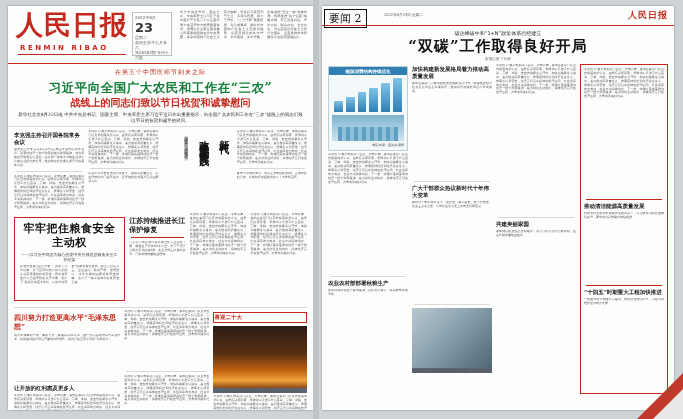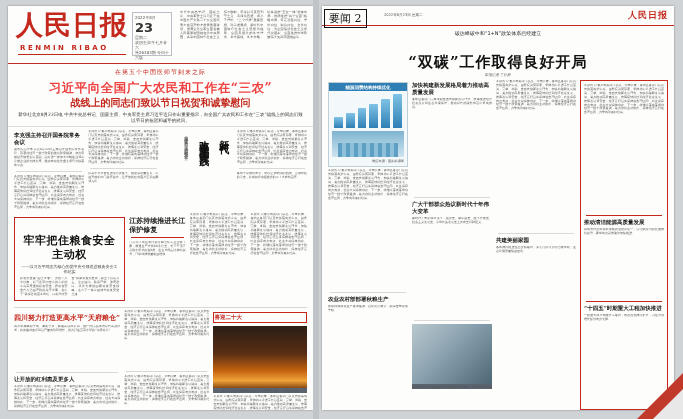--- a/index.html
+++ b/index.html
@@ -48,21 +48,21 @@
     font-size:3.6px;line-height:4.6px;color:#4a4a4a;
     column-count:3;column-gap:4px;
     overflow:hidden;text-align:justify;
   }
 
   
   .lead{padding:4px 8px 2px 8px;text-align:center;border-bottom:1px solid #ddd;}
   .lead .kicker{font-size:6px;color:#c4281d;letter-spacing:1px;margin-bottom:3px;}
   .lead .h1{
     font-family:"DejaVu Serif","Liberation Serif",serif;
-    font-weight:bold;font-size:12.5px;color:#ef4444;line-height:15px;letter-spacing:.5px;
+    font-weight:bold;font-size:12.5px;color:#15803d;line-height:15px;letter-spacing:.5px;
   }
   .lead .h2{
     font-family:Liberation Sans, sans-serif;
     font-weight:bold;font-size:10px;color:#c4281d;line-height:13px;margin-top:1px;
   }
   .lead .sub{font-size:4.5px;color:#333;line-height:6px;margin-top:3px;}
 
   
   .cols{display:flex;gap:4px;padding:3px 6px;box-sizing:border-box;}
   .col{flex:1;min-width:0;}
@@ -70,21 +70,21 @@
   .tx.dense{font-size:3px;line-height:3.9px;}
 
   .hd{font-family:"DejaVu Serif","Liberation Serif",serif;font-weight:bold;color:#1b1b1b;text-align:left;}
   .hd-sm{font-size:5.5px;line-height:7px;margin:2px 0 2px;}
   .hd-md{font-size:7px;line-height:9px;margin:3px 0 3px;}
   .rule{height:1px;background:#d8d8d8;margin:3px 2px;}
   .rule-red{height:1px;background:#c4281d;margin:3px 2px;}
 
   
   .boxed{
-    margin:4px 6px;border:1.3px solid #c4281d;padding:16px 5px;box-sizing:border-box;
+    margin:4px 6px;border:1.3px solid #c4281d;padding:4px 5px;box-sizing:border-box;
   }
   .boxed .bx-title{
     font-family:"DejaVu Serif","Liberation Serif",serif;font-weight:bold;
     font-size:11px;color:#111;text-align:center;line-height:14px;letter-spacing:.5px;
   }
   .boxed .bx-sub{font-size:4px;color:#444;text-align:center;margin:2px 0 3px;}
 
   
   .vert{
     position:absolute;writing-mode:vertical-rl;
@@ -111,21 +111,21 @@
   }
   .rp-date{position:absolute;left:62px;top:7px;font-size:3.6px;color:#555;}
   .rp-logo{
     position:absolute;right:6px;top:3px;
     color:#c4281d;font-family:"DejaVu Serif","Liberation Serif",serif;
     font-weight:bold;font-size:9px;letter-spacing:1px;
   }
   .rp-kicker{font-size:5px;color:#222;text-align:center;margin-top:4px;}
   .rp-h1{
     font-family:"DejaVu Serif","Liberation Serif",serif;font-weight:bold;
-    font-size:15px;color:#111;text-align:center;line-height:20px;margin:16px 0 1px;letter-spacing:1px;
+    font-size:15px;color:#111;text-align:center;line-height:20px;margin:0 0 1px;letter-spacing:1px;
   }
   .rp-byline{font-size:3.6px;color:#666;text-align:center;margin-bottom:3px;}
 
   
   .info{
     border:1px solid #bfcfd8;background:#f3f8fb;margin:2px 0;padding:3px;box-sizing:border-box;
   }
   .info-title{
     background:#2f7fb5;color:#fff;font-size:4.5px;font-weight:bold;
     text-align:center;padding:1.5px 0;margin:-3px -3px 3px -3px;
@@ -222,21 +222,21 @@
         <div class="col">
           <div class="tx dense">本报讯  记者从有关部门获悉，今年以来，各地区各部门认真贯彻落实党中央、国务院决策部署，坚持稳中求进工作总基调，完整、准确、全面贯彻新发展理念，加快构建新发展格局，着力推动高质量发展，统筹疫情防控和经济社会发展，统筹发展和安全，经济运行总体保持在合理区间，民生保障有力有效，社会大局保持稳定。下一步，将继续落实落细稳经济一揽子政策措施，着力稳就业稳物价，保持经济运行在合理区间，力争实现最好结果。</div>
         </div>
       </div>
     </div>
 
     <div class="rule" style="margin:2px 6px;"></div>
 
     <div style="display:flex;gap:4px;padding:0 6px;box-sizing:border-box;height:136px;">
       <div style="flex:1.25;">
-        <div class="hd hd-md" style="color:#c4281d;">四川努力打造更高水平“天府粮仓”</div>
+        <div class="hd hd-md" style="color:#c4281d;">四川努力打造更高水平“毛泽东思想”</div>
         <div class="tx dense" style="height:44px;overflow:hidden;">四川坚持藏粮于地、藏粮于技，新建高标准农田，推广优良品种与绿色高效技术，粮食播种面积和总产量实现双增长，努力打造更高水平的“天府粮仓”。</div>
         <div class="rule"></div>
         <div class="hd hd-sm">让开放的红利惠及更多人</div>
         <div class="tx dense" style="height:52px;overflow:hidden;">本报讯  记者从有关部门获悉，今年以来，各地区各部门认真贯彻落实党中央、国务院决策部署，坚持稳中求进工作总基调，完整、准确、全面贯彻新发展理念，加快构建新发展格局，着力推动高质量发展，统筹疫情防控和经济社会发展，统筹发展和安全，经济运行总体保持在合理区间，民生保障有力有效，社会大局保持稳定。下一步，将继续落实落细稳经济一揽子政策措施，着力稳就业稳物价，保持经济运行在合理区间，力争实现最好结果。</div>
       </div>
       <div style="flex:1;">
         <div class="tx dense" style="height:58px;overflow:hidden;">本报讯  记者从有关部门获悉，今年以来，各地区各部门认真贯彻落实党中央、国务院决策部署，坚持稳中求进工作总基调，完整、准确、全面贯彻新发展理念，加快构建新发展格局，着力推动高质量发展，统筹疫情防控和经济社会发展，统筹发展和安全，经济运行总体保持在合理区间，民生保障有力有效，社会大局保持稳定。下一步，将继续落实落细稳经济一揽子政策措施，着力稳就业稳物价，保持经济运行在合理区间，力争实现最好结果。</div>
         <div class="rule"></div>
         <div class="tx dense" style="height:66px;overflow:hidden;">本报讯  记者从有关部门获悉，今年以来，各地区各部门认真贯彻落实党中央、国务院决策部署，坚持稳中求进工作总基调，完整、准确、全面贯彻新发展理念，加快构建新发展格局，着力推动高质量发展，统筹疫情防控和经济社会发展，统筹发展和安全，经济运行总体保持在合理区间，民生保障有力有效，社会大局保持稳定。下一步，将继续落实落细稳经济一揽子政策措施，着力稳就业稳物价，保持经济运行在合理区间，力争实现最好结果。</div>
       </div>

